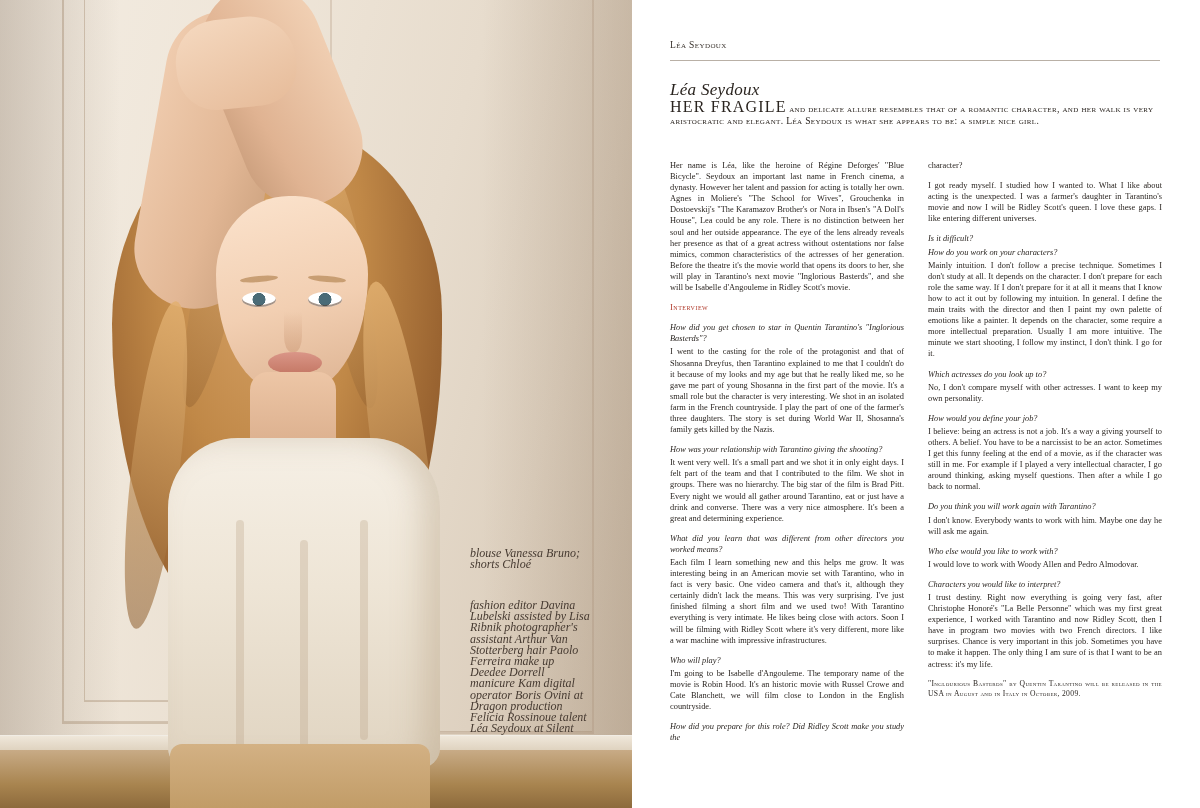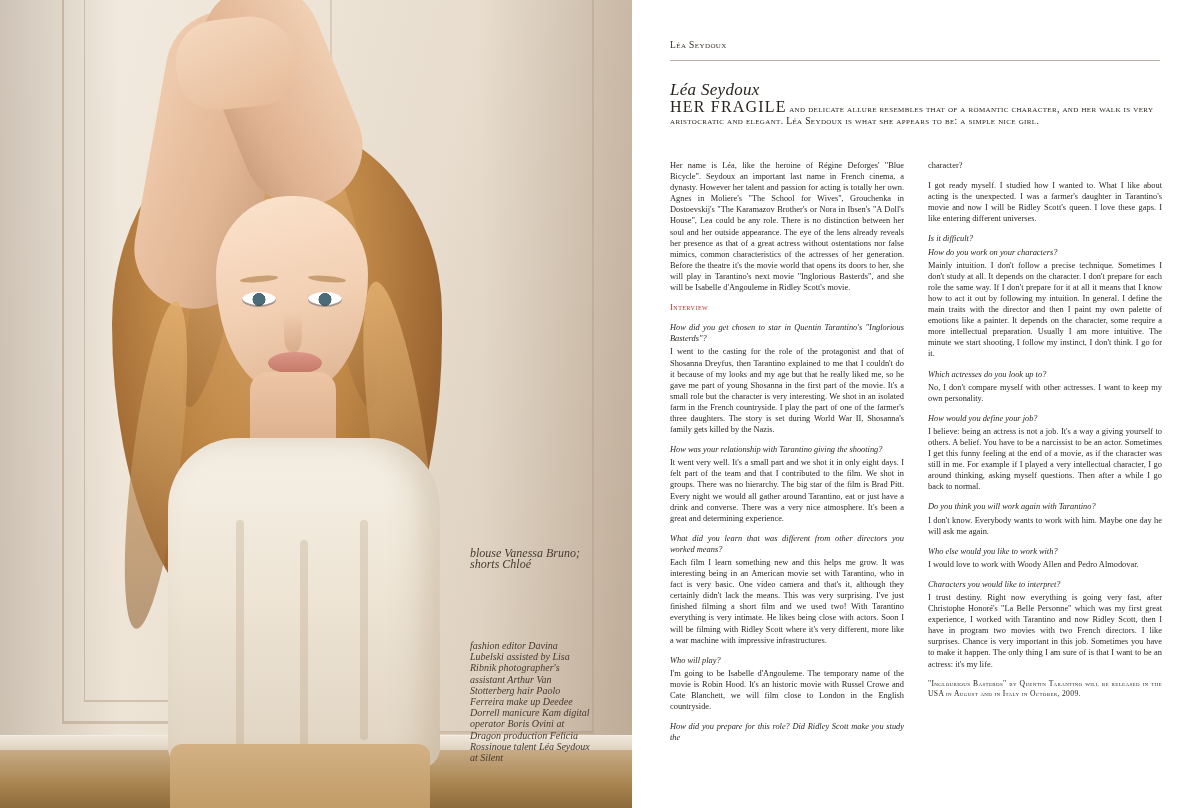--- a/index.html
+++ b/index.html
@@ -177,25 +177,24 @@
     font-size: 12px;
     line-height: 11.4px;
     color: #463a31;
     font-style: italic;
   }
   .credit-left p { margin: 0 0 10px 0; }
   .credits-block {
     position: absolute;
     left: 470px; top: 600px;
     width: 122px;
-    font-size: 10px;
+    font-size: 12px;
     line-height: 11.2px;
     font-style: italic;
     color: #463a31;
-    margin-top: 40px;
   }
 
   
   .page-right {
     position: relative;
     width: 568px;
     height: 808px;
     background: #ffffff;
     padding: 0;
   }

